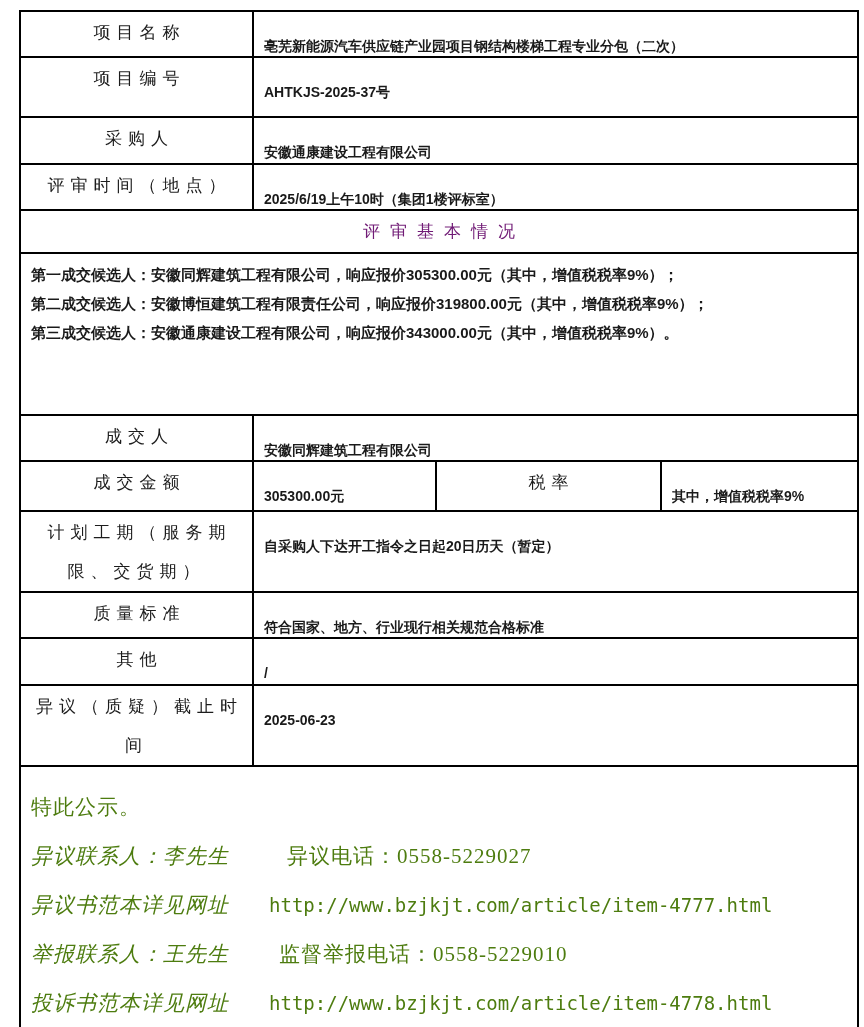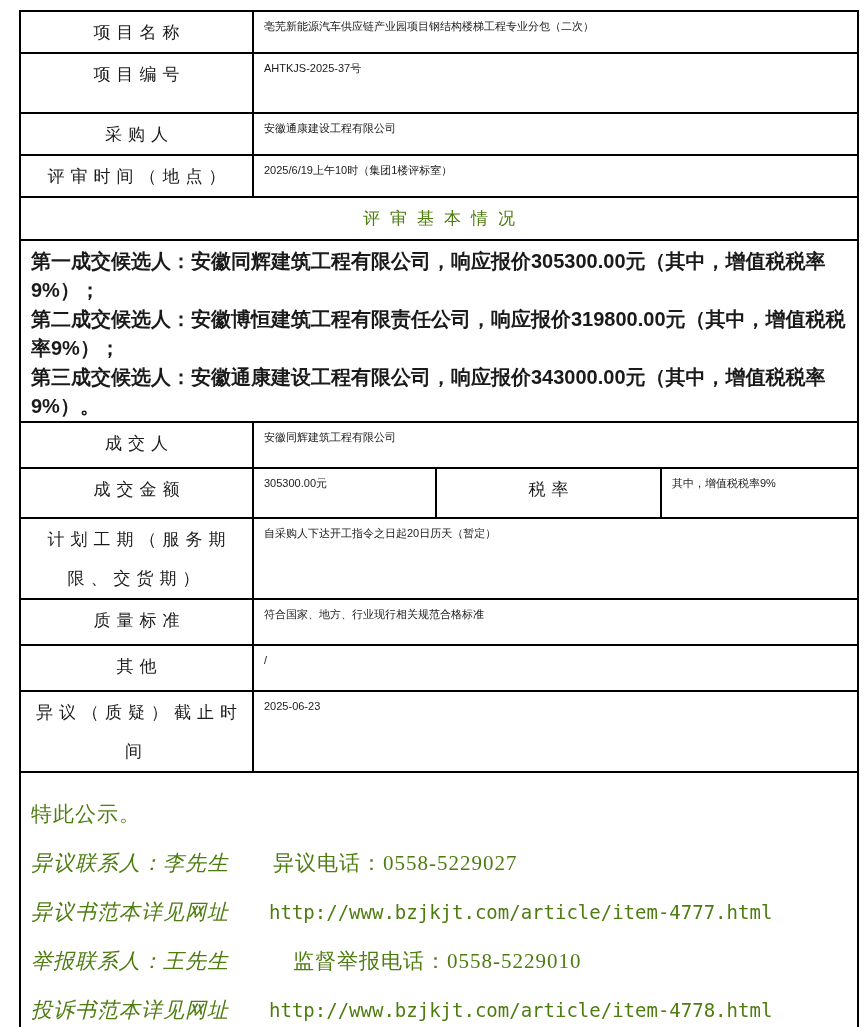--- a/index.html
+++ b/index.html
@@ -34,41 +34,41 @@
     letter-spacing: 6px;
     text-indent: 6px;
     text-align: center;
     line-height: 39px;
     white-space: pre-line;
     padding: 1px 4px 0 4px;
   }
   
   td.val {
     font-family: "Liberation Sans", sans-serif;
-    font-size: 11px;
-    font-weight: normal;
+    font-size: 14px;
+    font-weight: bold;
     color: #1a1a1a;
     line-height: 1.45;
-    padding: 7px 10px 0 10px;
+    padding: 24px 10px 0 10px;
   }
   
   td.hdr {
     font-family: "Liberation Serif", "DejaVu Serif", serif;
     font-size: 17px;
-    color: #4d7c0f;
+    color: #701a75;
     letter-spacing: 10px;
     text-indent: 10px;
     text-align: center;
     line-height: 39px;
     padding: 1px 4px 0 4px;
   }
   
   td.cands {
     font-family: "Liberation Sans", sans-serif;
-    font-size: 20px;
+    font-size: 15px;
     font-weight: bold;
     color: #1a1a1a;
     line-height: 29px;
     padding: 6px 10px 0 10px;
   }
   
   td.foot {
     font-family: "Liberation Serif", "DejaVu Serif", serif;
     font-size: 21px;
     color: #4d7c0f;
@@ -76,22 +76,22 @@
     padding: 16px 10px 0 10px;
   }
   .fline { height: 49px; display: flex; align-items: center; }
   .fleft  { display: inline-block; width: 238px; flex: none; font-style: italic; }
   .fright { display: inline-block; }
   .fright.mono {
     font-family: "DejaVu Sans Mono", monospace;
     font-size: 19px;
     letter-spacing: 0;
   }
-  .gap-lg { margin-left: 4px; }
-  .gap-sm { margin-left: 24px; }
+  .gap-lg { margin-left: 18px; }
+  .gap-sm { margin-left: 10px; }
 </style>
 </head>
 <body>
 
 <div class="page">
   <table class="doc">
     <colgroup>
       <col style="width:233px">
       <col style="width:183px">
       <col style="width:225px">

